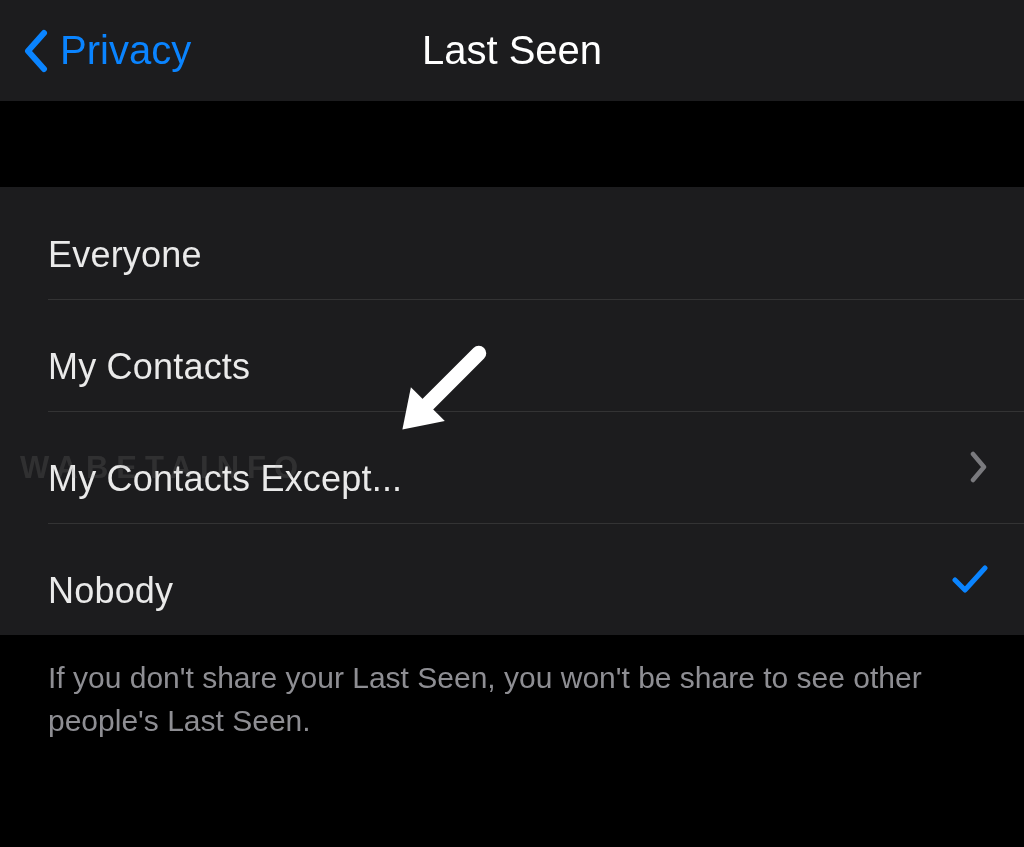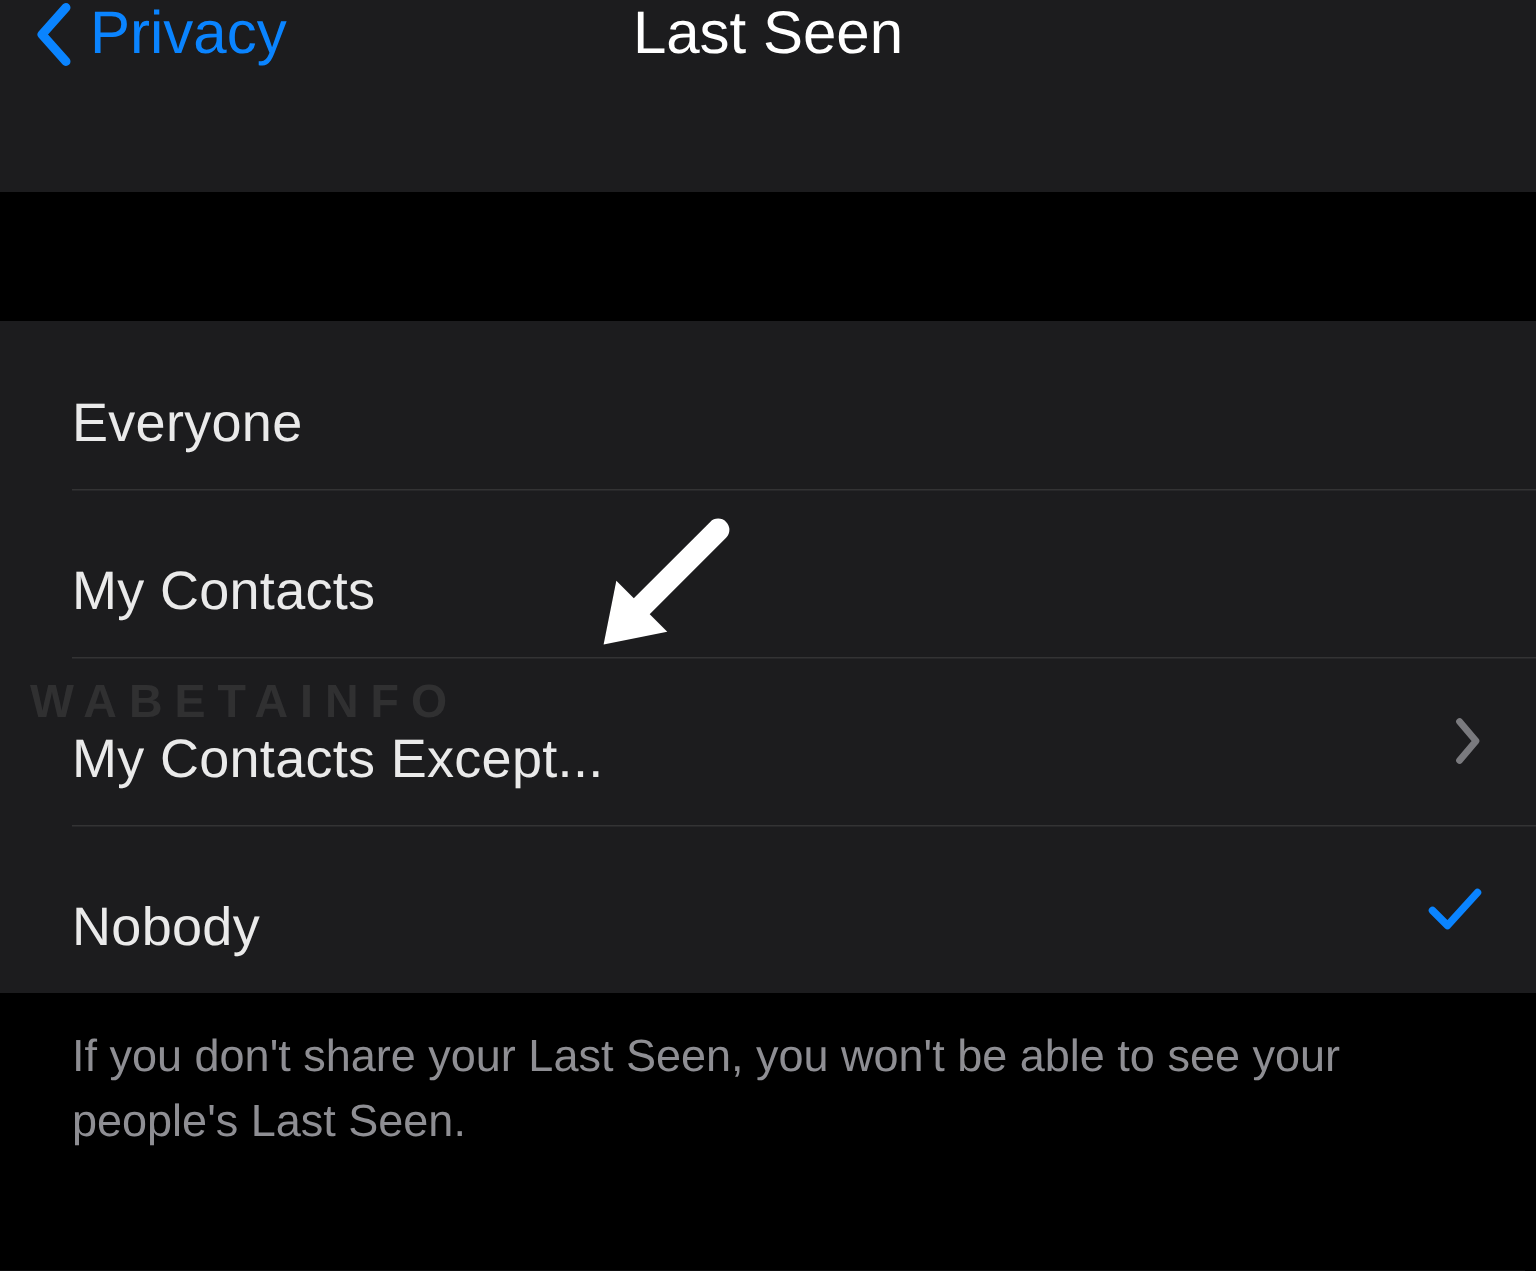--- a/index.html
+++ b/index.html
@@ -6,24 +6,24 @@
     body {
       width: 1024px;
       height: 847px;
       background: #000;
       font-family: -apple-system, BlinkMacSystemFont, "SF Pro Text", "Helvetica Neue", Arial, sans-serif;
       color: #e8e8e8;
       overflow: hidden;
       position: relative;
     }
     .nav-bar {
-      height: 128px;
+      height: 101px;
       background: #1c1c1e;
       display: flex;
-      align-items: flex-start;
+      align-items: center;
       position: relative;
     }
     .back-btn {
       display: flex;
       align-items: center;
       gap: 10px;
       padding-left: 22px;
       color: #0a84ff;
       font-size: 40px;
       font-weight: 400;
@@ -151,21 +151,21 @@
     <span class="option-label">Nobody</span>
     <span class="checkmark">
       <svg width="36" height="32" viewBox="0 0 36 32" fill="none">
         <path d="M3 17 L13 27 L33 5" stroke="#0a84ff" stroke-width="5" stroke-linecap="round" stroke-linejoin="round" fill="none"></path>
       </svg>
     </span>
   </div>
 
 </div>
 
-<div class="footer-note">If you don't share your Last Seen, you won't be able to see your people's Last Seen.</div>
+<div class="footer-note">If you don't share your Last Seen, you won't be share to see other people's Last Seen.</div>
 
 <div class="watermark">WABETAINFO</div>
 
 <div class="annot-arrow">
   <svg width="120" height="120" viewBox="0 0 120 120">
     <g transform="rotate(45 60 60)">
       <line x1="60" y1="8" x2="60" y2="98" stroke="#ffffff" stroke-width="15" stroke-linecap="round"></line>
       <polygon points="60,116 36,80 84,80" fill="#ffffff"></polygon>
     </g>
   </svg>

